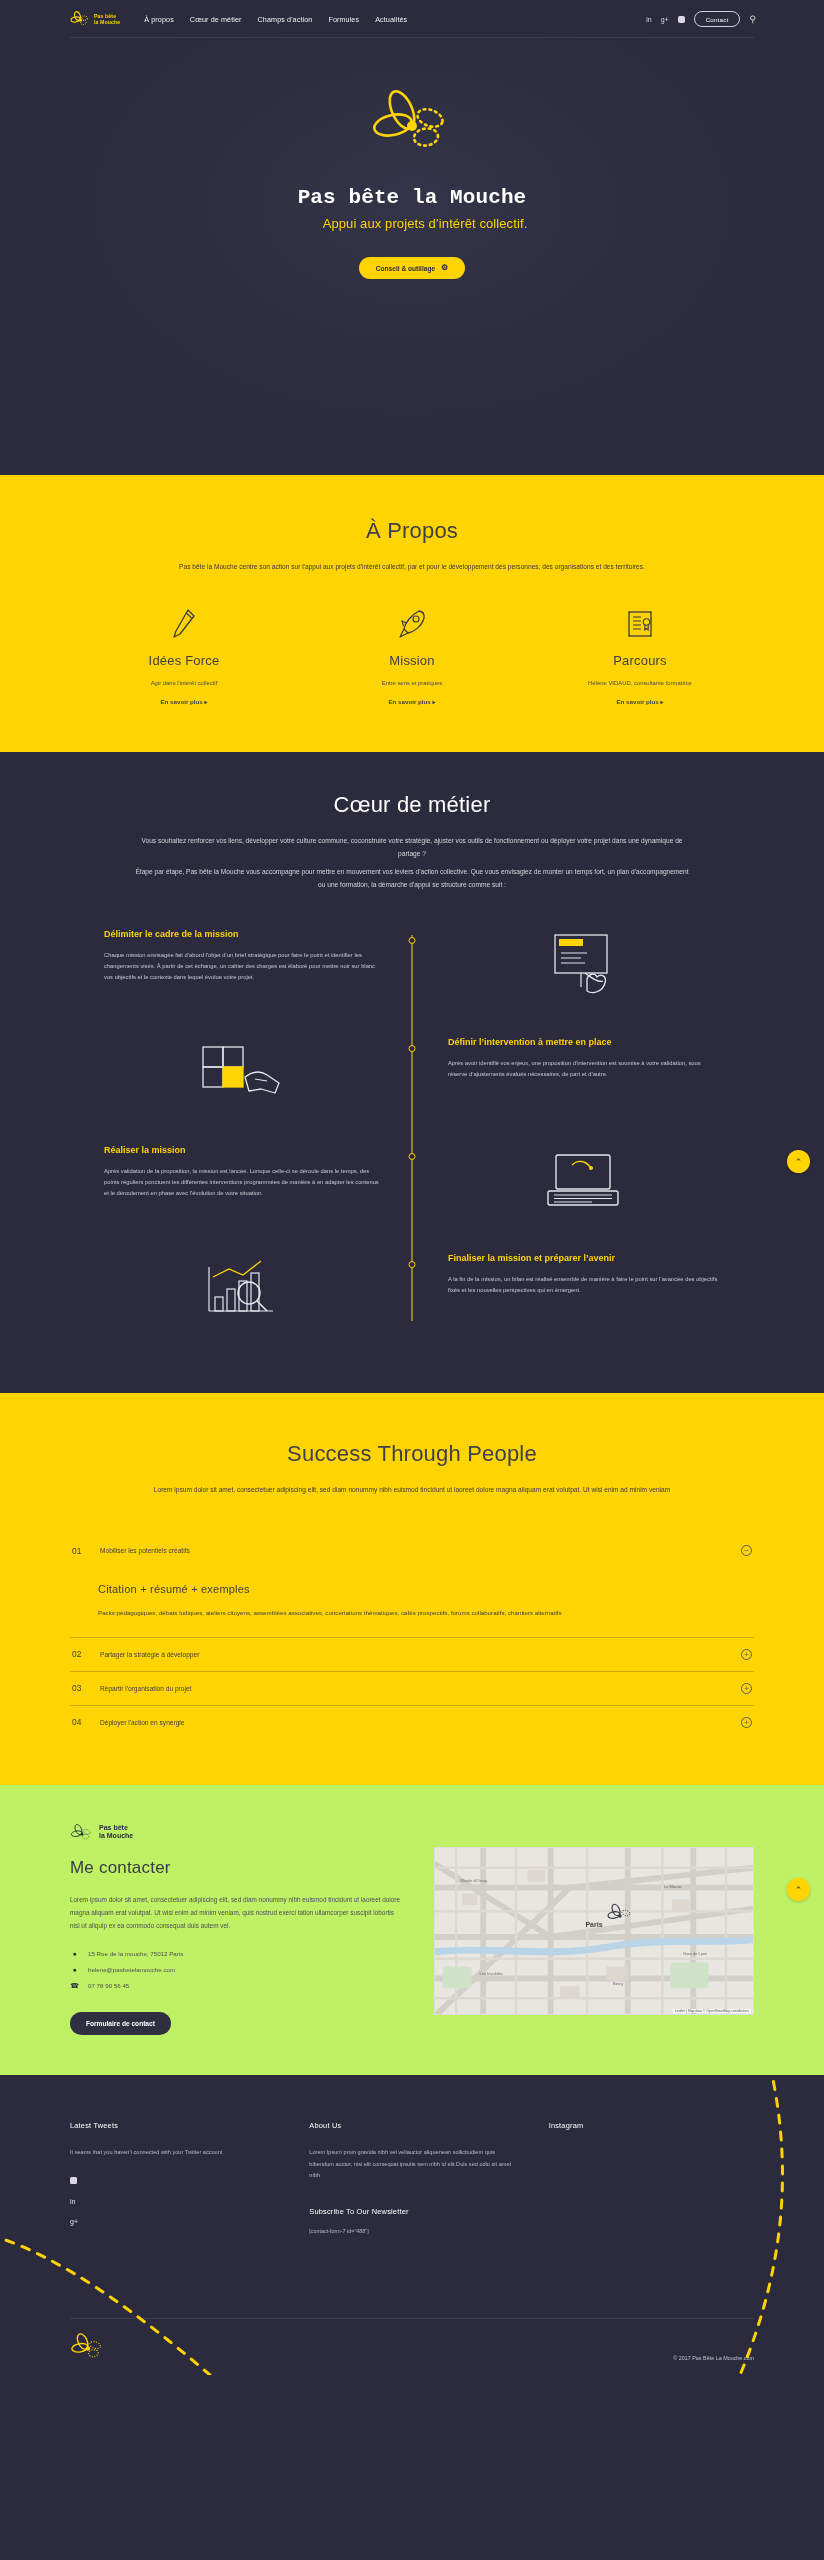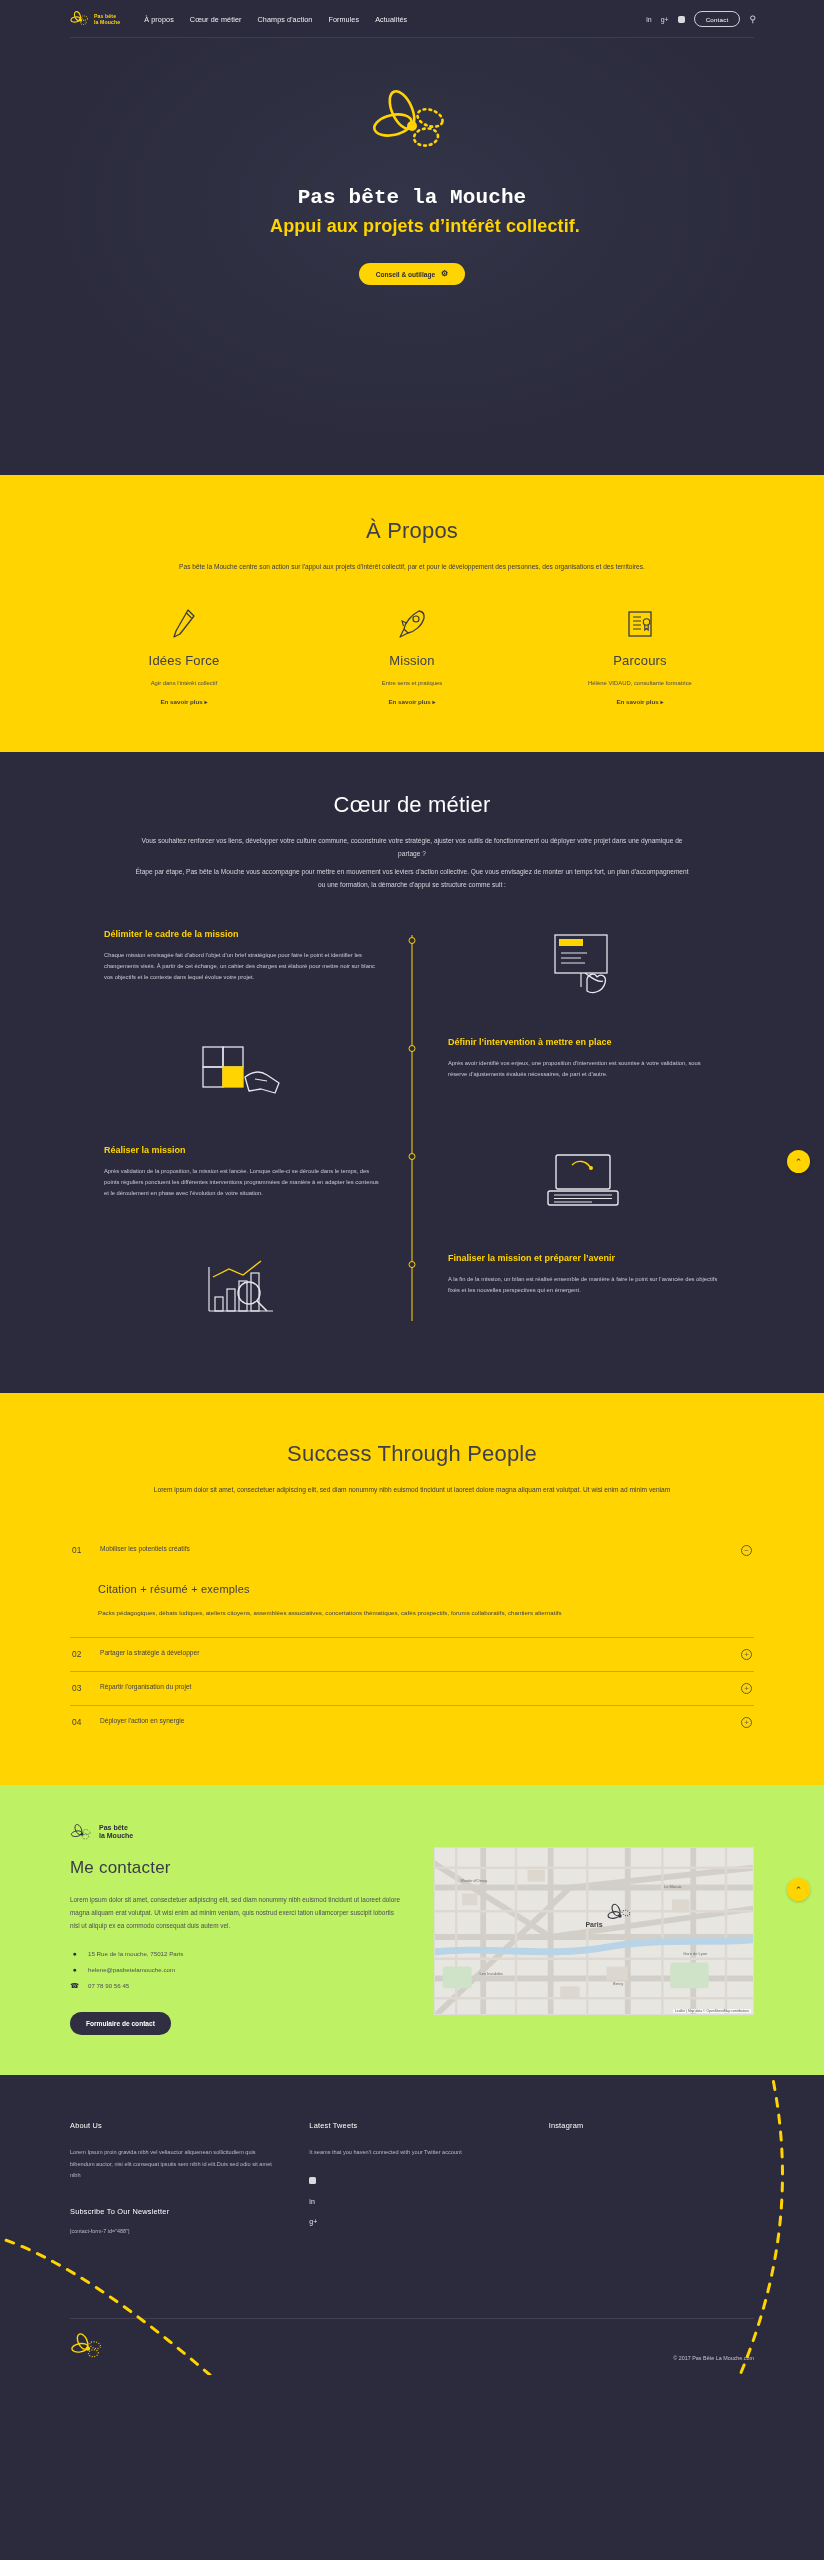--- a/index.html
+++ b/index.html
@@ -58,21 +58,21 @@
     padding-top: 48px;
     position: relative;
   }
   .hero-logo { width: 92px; height: 78px; margin: 0 auto 22px; display:block; }
   .hero h1 {
     font-size: 21px; font-weight: bold; color: #fff; letter-spacing: .1px;
     margin-bottom: 7px;
     font-family: Liberation Mono, monospace;
   }
   .hero h2 {
-    font-size: 18px; color: #ffd400; font-weight: bold; letter-spacing: .1px; margin-left: 26px;
+    font-size: 13px; color: #ffd400; font-weight: normal; letter-spacing: .1px; margin-left: 26px;
   }
   .hero-cta {
     margin-top: 26px;
     display: inline-flex; align-items: center; gap: 6px;
     background: #ffd400; color: #2b2b3d;
     font-size: 6.6px; font-weight: bold;
     border: none; border-radius: 13px;
     padding: 7px 17px; cursor: pointer;
   }
   .hero-cta .gear { font-size: 8px; line-height: 1; }
@@ -128,21 +128,21 @@
   .dot {
     position: absolute; left: 50%; top: 8px; width: 7px; height: 7px;
     border-radius: 50%; border: 1.6px solid #ffd400; background: #2b2b3d;
     transform: translateX(-50%);
   }
 
   
   .success { padding-top: 48px; padding-bottom: 46px; }
   .accordion { margin-top: 38px; }
   .acc-row {
-    display: flex; 
+    display: flex; align-items: center;
     padding: 11px 2px; border-top: 1px solid rgba(62,62,74,.28);
   }
   .acc-row:first-child { border-top: none; }
   .acc-num { font-size: 8.4px; color: #3f3f4a; width: 28px; font-weight: 300; }
   .acc-label { font-size: 6.6px; color: #3f3f4a; flex: 1; }
   .acc-sign {
     width: 11px; height: 11px; border-radius: 50%;
     border: 1px solid #5a5a66; color: #5a5a66;
     font-size: 8px; line-height: 9px; text-align: center;
     flex: none;
@@ -549,34 +549,34 @@
   </section>
 
   <footer class="footer">
     <svg style="position:absolute; inset:0; width:824px; height:300px; z-index:1;" viewBox="0 0 824 300">
       <path d="M770 -10 C790 80 790 180 740 300" fill="none" stroke="#ffd400" stroke-width="3" stroke-dasharray="8 9" stroke-linecap="round"></path>
       <path d="M-10 160 C60 180 140 240 210 300" fill="none" stroke="#ffd400" stroke-width="3" stroke-dasharray="8 9" stroke-linecap="round"></path>
     </svg>
 
     <div class="f-cols">
       <div class="f-col">
-        <h4>About Us</h4>
-        <p>Lorem Ipsum proin gravida nibh vel veliauctor aliquenean sollicitudiem quis bibendum auctor, nisi elit consequat ipsutis sem nibh id elit.Duis sed odio sit amet nibh</p>
-        <h4 class="sub">Subscribe To Our Newsletter</h4>
-        <div class="f-shortcode">[contact-form-7 id="488"]</div>
-      </div>
-
-      <div class="f-col">
         <h4>Latest Tweets</h4>
         <p>It seams that you haven't connected with your Twitter account</p>
         <div class="f-socials">
           <div><span class="f-ig-box" style="display:inline-block"></span></div>
           <div>in</div>
           <div>g+</div>
         </div>
+      </div>
+
+      <div class="f-col">
+        <h4>About Us</h4>
+        <p>Lorem Ipsum proin gravida nibh vel veliauctor aliquenean sollicitudiem quis bibendum auctor, nisi elit consequat ipsutis sem nibh id elit.Duis sed odio sit amet nibh</p>
+        <h4 class="sub">Subscribe To Our Newsletter</h4>
+        <div class="f-shortcode">[contact-form-7 id="488"]</div>
       </div>
 
       <div class="f-col">
         <h4>Instagram</h4>
       </div>
     </div>
 
     <div class="f-rule"></div>
 
     <div class="f-bottom">

